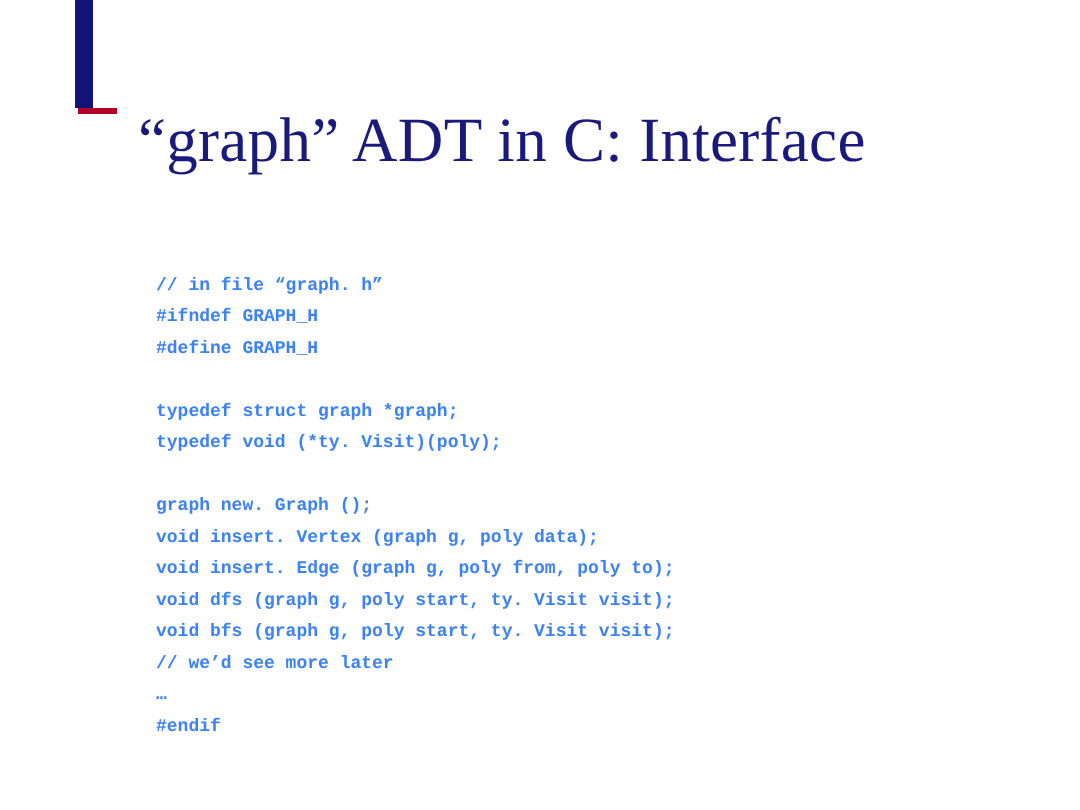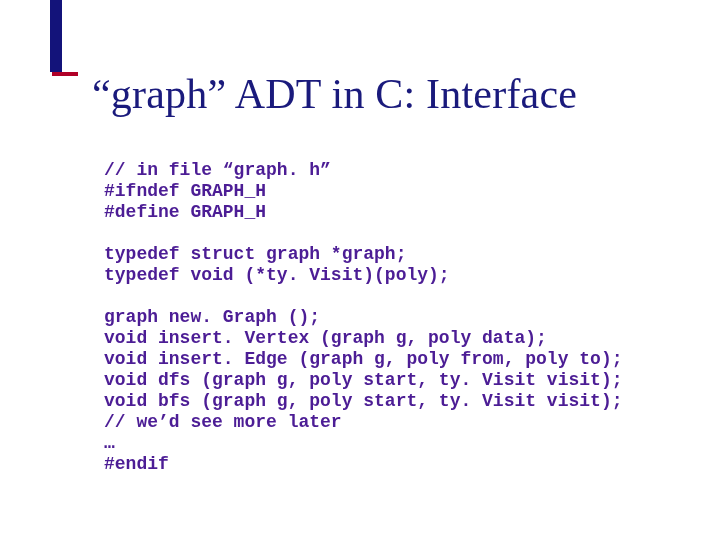--- a/index.html
+++ b/index.html
@@ -1,20 +1,20 @@
 <!DOCTYPE html>
 <html><head>
 <meta charset="utf-8">
 <style>
 html,body{margin:0;padding:0;width:720px;height:540px;overflow:hidden;background:#fff}
 .slide{position:relative;width:720px;height:540px;font-family:Arial,Helvetica,sans-serif}
 .accent{position:absolute;top:0;left:50px;width:12px;height:72px;background:#13137a}
 .dash{position:absolute;top:72px;left:52px;width:26px;height:4px;background:#b00028}
 .title{position:absolute;top:70px;left:92px;color:#1a1a7c;font-family:"Times New Roman",Times,serif;font-size:42px;letter-spacing:.2px}
-.code{position:absolute;top:160px;left:104px;font-family:"Courier New",monospace;font-size:18px;font-weight:bold;line-height:21px;color:#4c1d95;white-space:pre}
+.code{position:absolute;top:180px;left:104px;font-family:"Courier New",monospace;font-size:12px;font-weight:bold;line-height:21px;color:#3b82f6;white-space:pre}
 </style>
 </head>
 <body>
 
 <div class="slide">
   <div class="accent"></div>
   <div class="dash"></div>
   <div class="title">“graph” ADT in C: Interface</div>
   <div class="code"><span>// in file “graph. h”</span>
 <span>#ifndef GRAPH_H</span>

